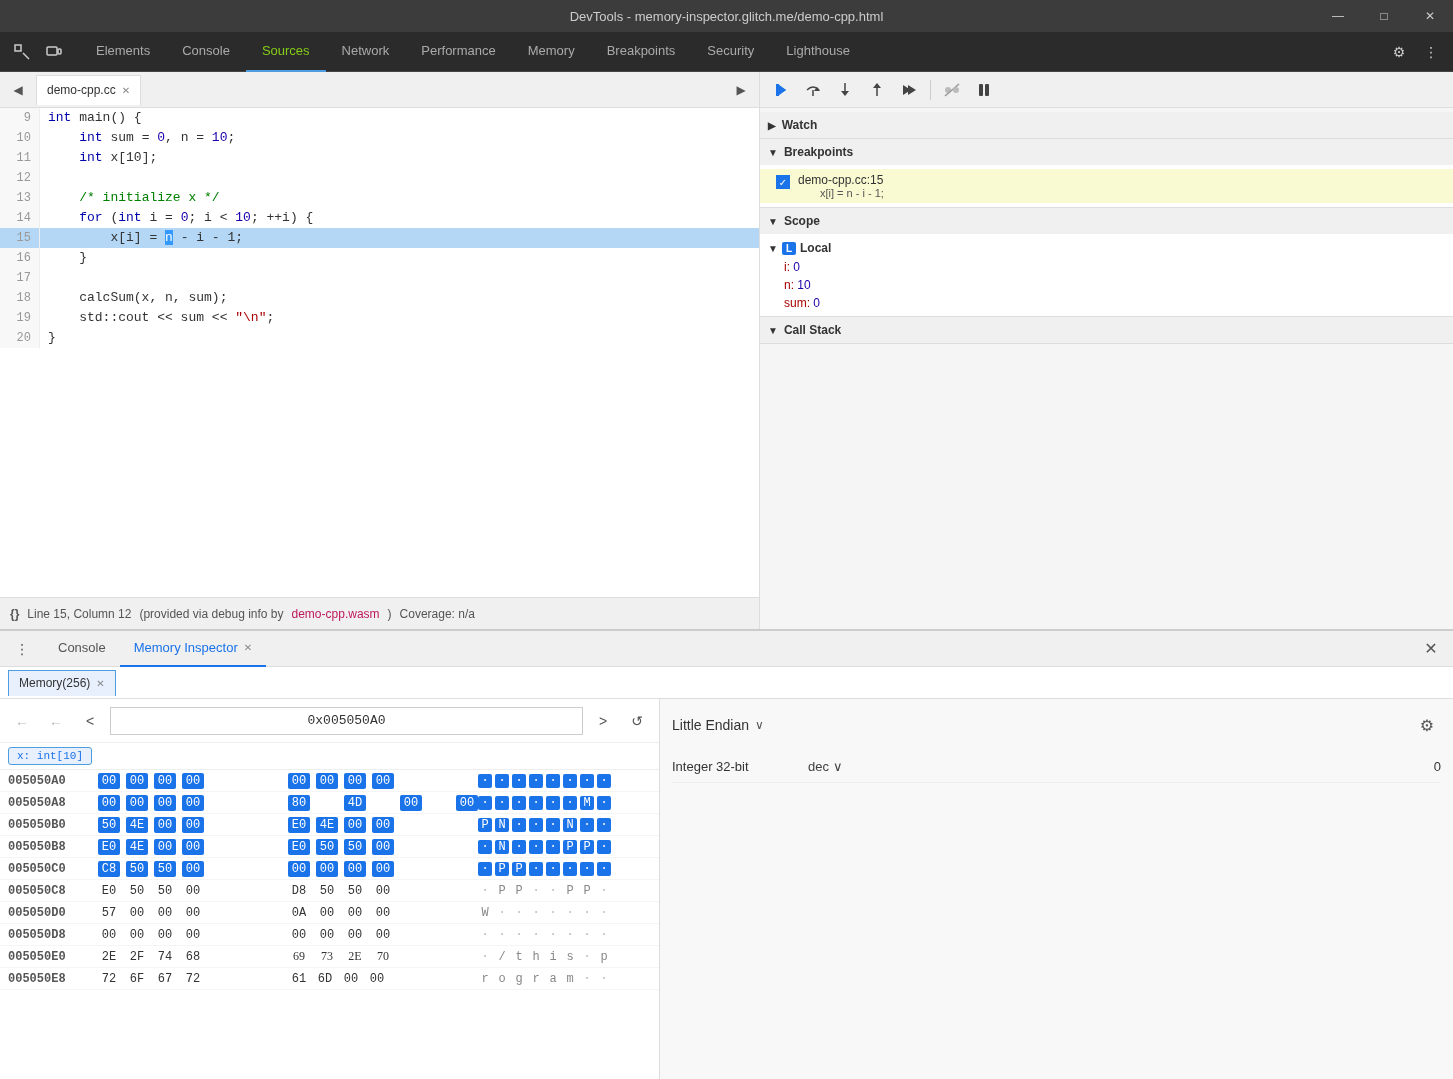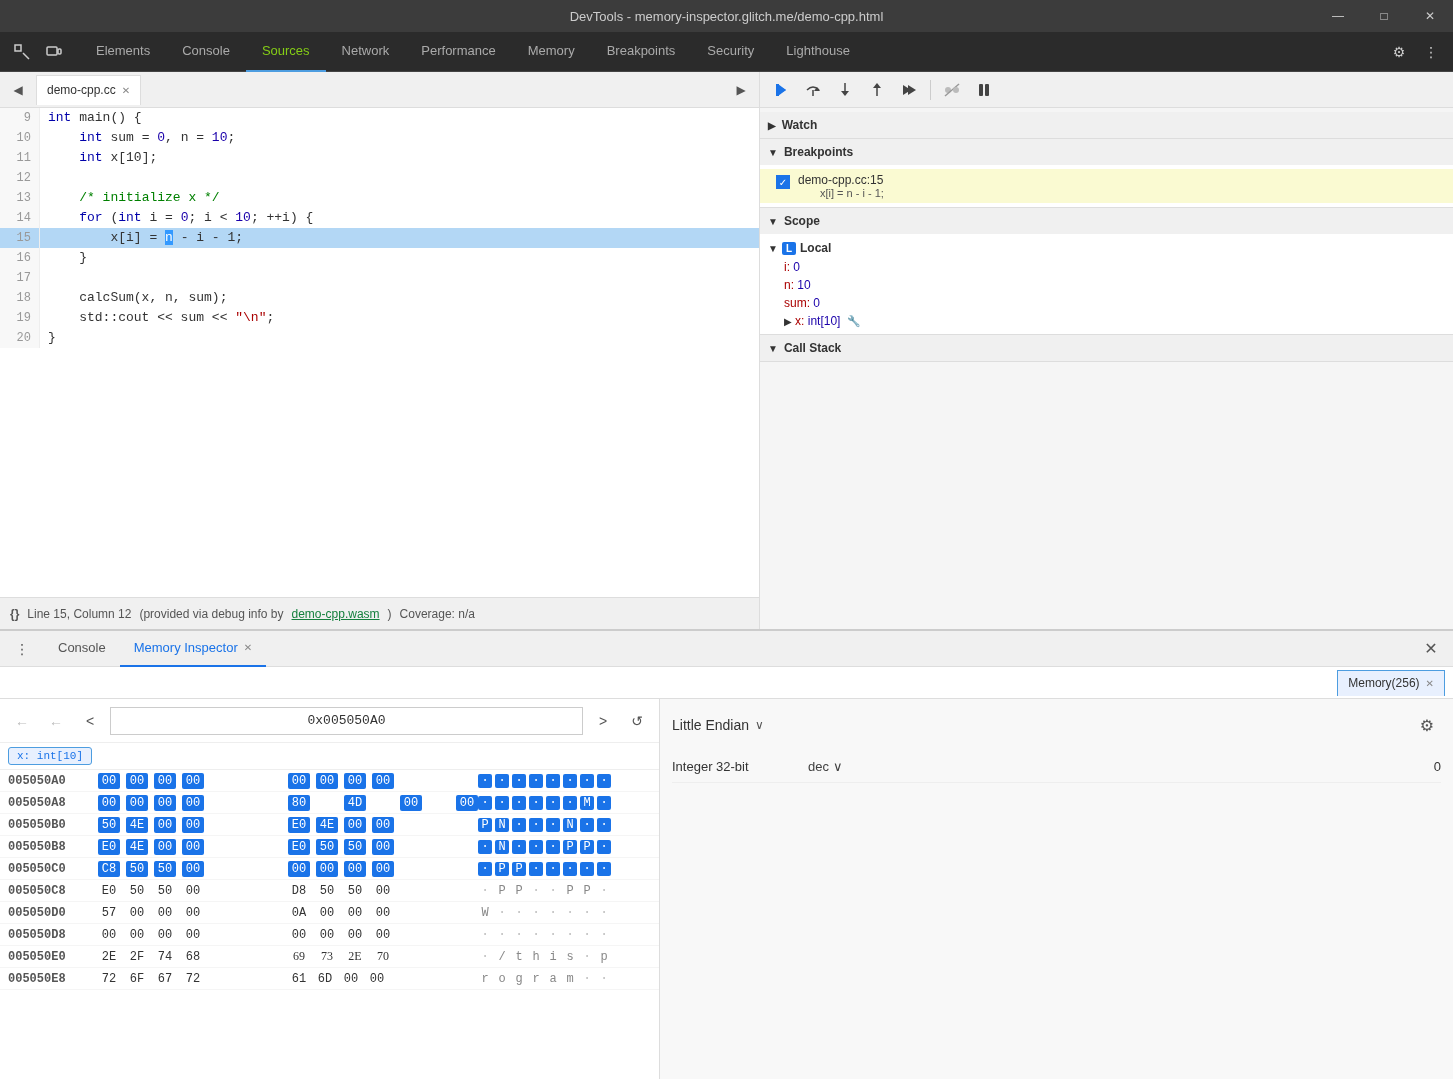--- a/index.html
+++ b/index.html
@@ -207,21 +207,21 @@
       background: #f0f0f0;
       border-top: 1px solid #ddd;
       display: flex;
       align-items: center;
       padding: 0 10px;
       font-size: 12px;
       color: #555;
       gap: 8px;
     }
     #status-bar .curly { color: #555; font-weight: bold; }
-    #status-bar a { color: #15803d; text-decoration: underline; cursor: pointer; }
+    #status-bar a { color: #be185d; cursor: pointer; }
 
     
     #right-panel {
       flex: 1;
       display: flex;
       flex-direction: column;
       background: #f5f5f5;
       min-width: 0;
     }
 
@@ -377,21 +377,20 @@
     }
 
     
     #memory-file-tabs {
       height: 32px;
       background: #fff;
       border-bottom: 1px solid #ddd;
       display: flex;
       align-items: center;
       padding: 0 8px;
-      justify-content: flex-end;
     }
     .memory-file-tab {
       display: flex;
       align-items: center;
       background: #e8f0fe;
       border: 1px solid #4d9de0;
       border-bottom: none;
       padding: 3px 10px;
       font-size: 12px;
       color: #333;
@@ -799,26 +798,20 @@
               <span class="val">0</span>
             </div>
             <div class="scope-var">
               <span class="key">n:</span>
               <span class="val">10</span>
             </div>
             <div class="scope-var">
               <span class="key">sum:</span>
               <span class="val">0</span>
             </div>
-            <div class="scope-var">
-              <span class="triangle">▶</span>
-              <span class="key">x:</span>
-              <span class="val"> int[10]</span>
-              <span style="margin-left:4px;cursor:pointer;font-size:11px;">🔧</span>
-            </div>
           </div>
         </div>
 
         <div class="panel-section">
           <div class="panel-header">
             <span class="triangle">▼</span>
             <span>Call Stack</span>
           </div>
         </div>
 

